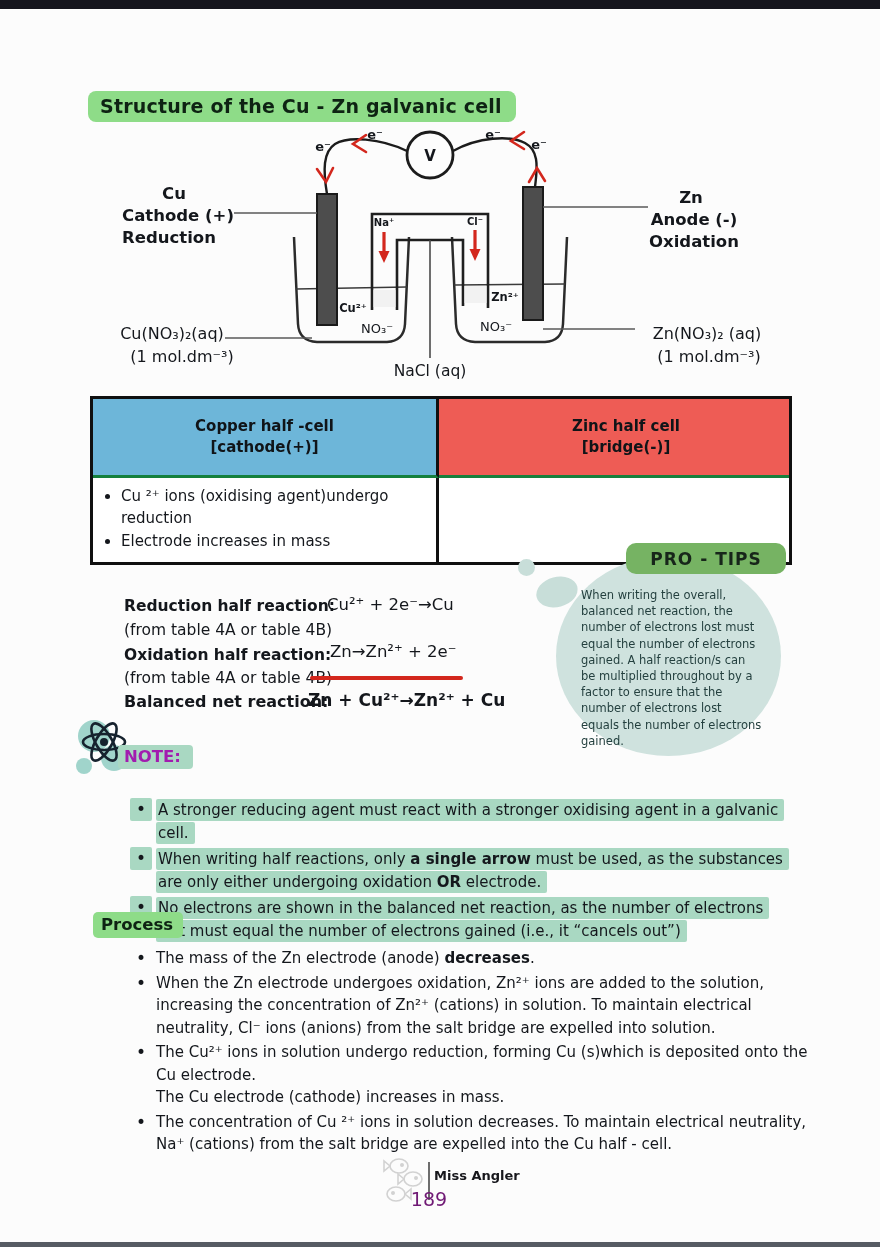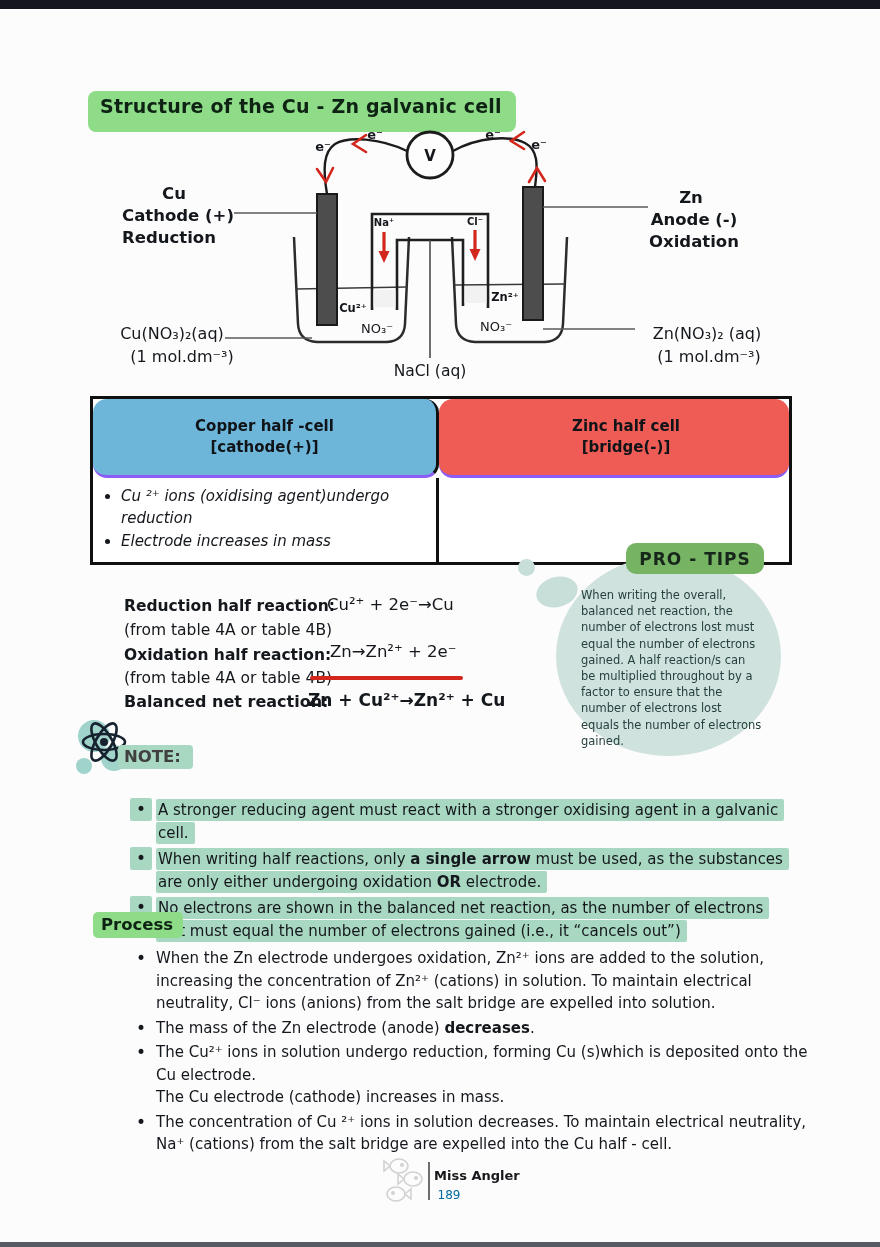--- a/index.html
+++ b/index.html
@@ -8,66 +8,66 @@
     position:relative;width:880px;height:1247px;margin:0 auto;
     background:#fcfcfc;overflow:hidden;
     font-family:"DejaVu Sans","Liberation Sans",sans-serif;
     color:#14171c;
   }
   .strip-top{position:absolute;left:0;top:0;width:880px;height:9px;background:#15151d;}
   .strip-bottom{position:absolute;left:0;top:1242px;width:880px;height:5px;background:#565b63;}
 
   .title-badge{
     position:absolute;left:88px;top:91px;
-    background:#8edc88;border-radius:8px;padding:4px 14px 15px 12px;
+    background:#8edc88;border-radius:8px;padding:4px 14px 5px 12px;
     font-size:19px;font-weight:bold;color:#0e2313;letter-spacing:.2px;
   }
 
   .diagram-svg{position:absolute;left:90px;top:122px;width:700px;height:268px;}
   .diagram-svg text{font-family:"DejaVu Sans","Liberation Sans",sans-serif;fill:#14171c;}
 
   
   .half-table{
     position:absolute;left:90px;top:396px;width:702px;
     border:3px solid #101010;display:grid;grid-template-columns:346px 350px;
     background:#fff;
   }
   .ht-head{padding:17px 8px;text-align:center;font-weight:bold;font-size:15px;
-    border-bottom:3px solid #8b5cf6;line-height:21px;color:#101418;border-radius:14px;}
+    border-bottom:3px solid #15803d;line-height:21px;color:#101418;}
   .ht-head.copper{background:#6db6d9;border-right:3px solid #101010;}
   .ht-head.zinc{background:#ee5c55;padding-left:32px;}
   .ht-body{padding:7px 10px 9px 8px;background:#fff;}
   .ht-body.copper{border-right:3px solid #101010;}
-  .ht-body ul{margin:0;padding-left:20px;font-style:italic;}
+  .ht-body ul{margin:0;padding-left:20px;}
   .ht-body li{font-size:15px;line-height:22px;margin:0 0 1px 0;}
 
   
   .rx{position:absolute;font-size:15.5px;}
   .rx-bold{font-weight:bold;}
   .rx-formula{font-size:16.5px;}
   .red-underline{position:absolute;left:310px;top:676px;width:153px;height:4px;
     background:#d3271d;border-radius:2px;}
 
   
   .blob{position:absolute;left:556px;top:556px;width:225px;height:200px;
     background:#cfe2de;border-radius:50%;}
   .blob-dot-sm{position:absolute;left:518px;top:559px;width:17px;height:17px;
     background:#c8ded9;border-radius:50%;}
   .blob-dot-md{position:absolute;left:536px;top:577px;width:42px;height:30px;
     background:#c8ded9;border-radius:50%;transform:rotate(-15deg);}
-  .protips-badge{position:absolute;left:626px;top:543px;width:138px;height:31px;
+  .protips-badge{position:absolute;left:626px;top:543px;width:160px;height:31px;
     background:#76b363;border-radius:10px;display:flex;align-items:center;justify-content:center;
     font-weight:bold;font-size:17px;color:#17261a;letter-spacing:1px;}
   .protips-text{position:absolute;left:581px;top:587px;width:182px;
     font-size:11.5px;line-height:16.2px;color:#24403f;font-weight:500;}
 
   
   .note-title{position:absolute;left:118px;top:747px;}
   .note-title span{background:#a9d8c2;border-radius:4px;padding:2px 12px 3px 6px;
-    font-weight:bold;font-size:16.5px;color:#404040;}
+    font-weight:bold;font-size:16.5px;color:#a21caf;}
   .bullets{position:absolute;margin:0;padding:0;list-style:none;}
   .bullets li{position:relative;padding-left:26px;margin:0 0 3px 0;
     font-size:15px;line-height:23px;}
   .bullets li::before{content:"\2022";position:absolute;left:6px;top:0;font-size:17px;}
   .note-list{left:130px;top:798px;width:660px;}
   .note-list li::before{background:#a9d8c2;padding:0 6px 0 6px;left:0;border-radius:2px;}
   .hl{background:#a9d8c2;border-radius:2px;padding:1.5px 6px 2.5px 2px;
     -webkit-box-decoration-break:clone;box-decoration-break:clone;}
   .process-title{position:absolute;left:93px;top:915px;}
   .process-title span{background:#8edc88;border-radius:5px;padding:3px 10px 4px 8px;
@@ -76,22 +76,22 @@
   .process-list li{line-height:22.5px;margin-bottom:2px;}
   .b{font-weight:bold;}
 
   
   .atom-svg{position:absolute;left:74px;top:710px;width:64px;height:80px;}
 
   
   .logo-svg{position:absolute;left:383px;top:1157px;width:44px;height:50px;}
   .footer-divider{position:absolute;left:428px;top:1162px;width:2px;height:38px;background:#6d6d6d;}
   .footer-brand{position:absolute;left:434px;top:1168px;font-weight:bold;font-size:13px;color:#17171c;}
-  .footer-page{position:absolute;left:424px;top:1188px;width:50px;text-align:center;
-    font-size:12px;color:#0369a1;}
+  .footer-page{position:absolute;left:404px;top:1188px;width:50px;text-align:center;
+    font-size:19px;color:#701a75;}
 </style>
 </head>
 <body>
 
 <div class="page">
   <div class="strip-top"></div>
 
   <div class="title-badge">Structure of the Cu - Zn galvanic cell</div>
 
   <svg class="diagram-svg" viewBox="0 0 700 268">
@@ -231,24 +231,24 @@
     <li>
       <span class="hl">No electrons are shown in the balanced net reaction, as the number of electrons lost must equal the number of electrons gained (i.e., it “cancels out”)</span>
     </li>
   </ul>
 
   <div class="process-title">
     <span>Process</span>
   </div>
   <ul class="bullets process-list">
     <li>
+      <span><span>The mass of the Zn electrode (anode) </span><span class="b">decreases</span><span>.</span></span>
+    </li>
+    <li>
       <span>When the Zn electrode undergoes oxidation, Zn²⁺ ions are added to the solution, increasing the concentration of Zn²⁺ (cations) in solution. To maintain electrical neutrality, Cl⁻ ions (anions) from the salt bridge are expelled into solution.</span>
-    </li>
-    <li>
-      <span><span>The mass of the Zn electrode (anode) </span><span class="b">decreases</span><span>.</span></span>
     </li>
     <li>
       <span>The Cu²⁺ ions in solution undergo reduction, forming Cu (s)which is deposited onto the Cu electrode.</span>
       <div>The Cu electrode (cathode) increases in mass.</div>
     </li>
     <li>
       <span>The concentration of Cu ²⁺ ions in solution decreases. To maintain electrical neutrality, Na⁺ (cations) from the salt bridge are expelled into the Cu half - cell.</span>
     </li>
   </ul>
 

